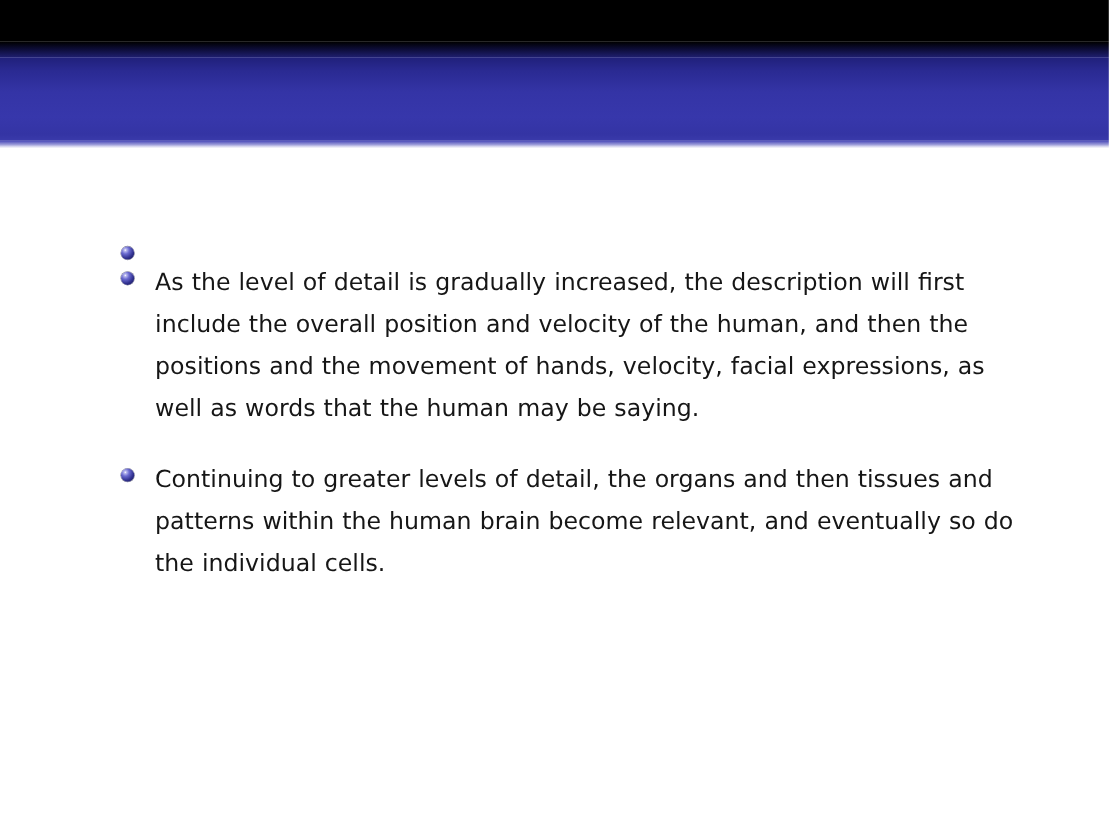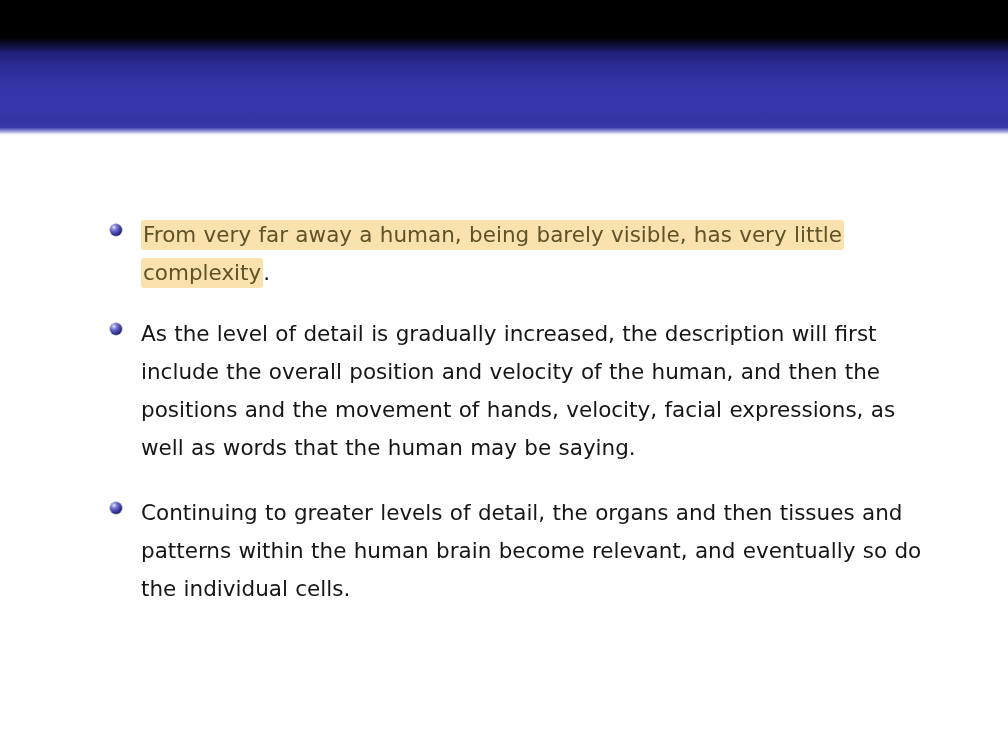--- a/index.html
+++ b/index.html
@@ -137,21 +137,20 @@
 
   <div class="title-bar">
     <div class="title-text">Random, Coherent, Correlated systems (3/5)</div>
   </div>
   <div class="title-bottom-fade"></div>
 
   <div class="body-list">
 
     <div class="bullet-row">
       <span class="bullet-marker"></span>
-      <div class="bullet-text" style="max-width:760px;"><span class="hl">From very far away a human, being barely visible, has very little complexity</span><span>.</span></div>
     </div>
 
     <div class="bullet-row" style="margin-top:23px;">
       <span class="bullet-marker"></span>
       <div class="bullet-text" style="max-width:790px;">As the level of detail is gradually increased, the description will first include the overall position and velocity of the human, and then the positions and the movement of hands, velocity, facial expressions, as well as words that the human may be saying.</div>
     </div>
 
     <div class="bullet-row" style="margin-top:27px;">
       <span class="bullet-marker"></span>
       <div class="bullet-text" style="max-width:800px;">Continuing to greater levels of detail, the organs and then tissues and patterns within the human brain become relevant, and eventually so do the individual cells.</div>

